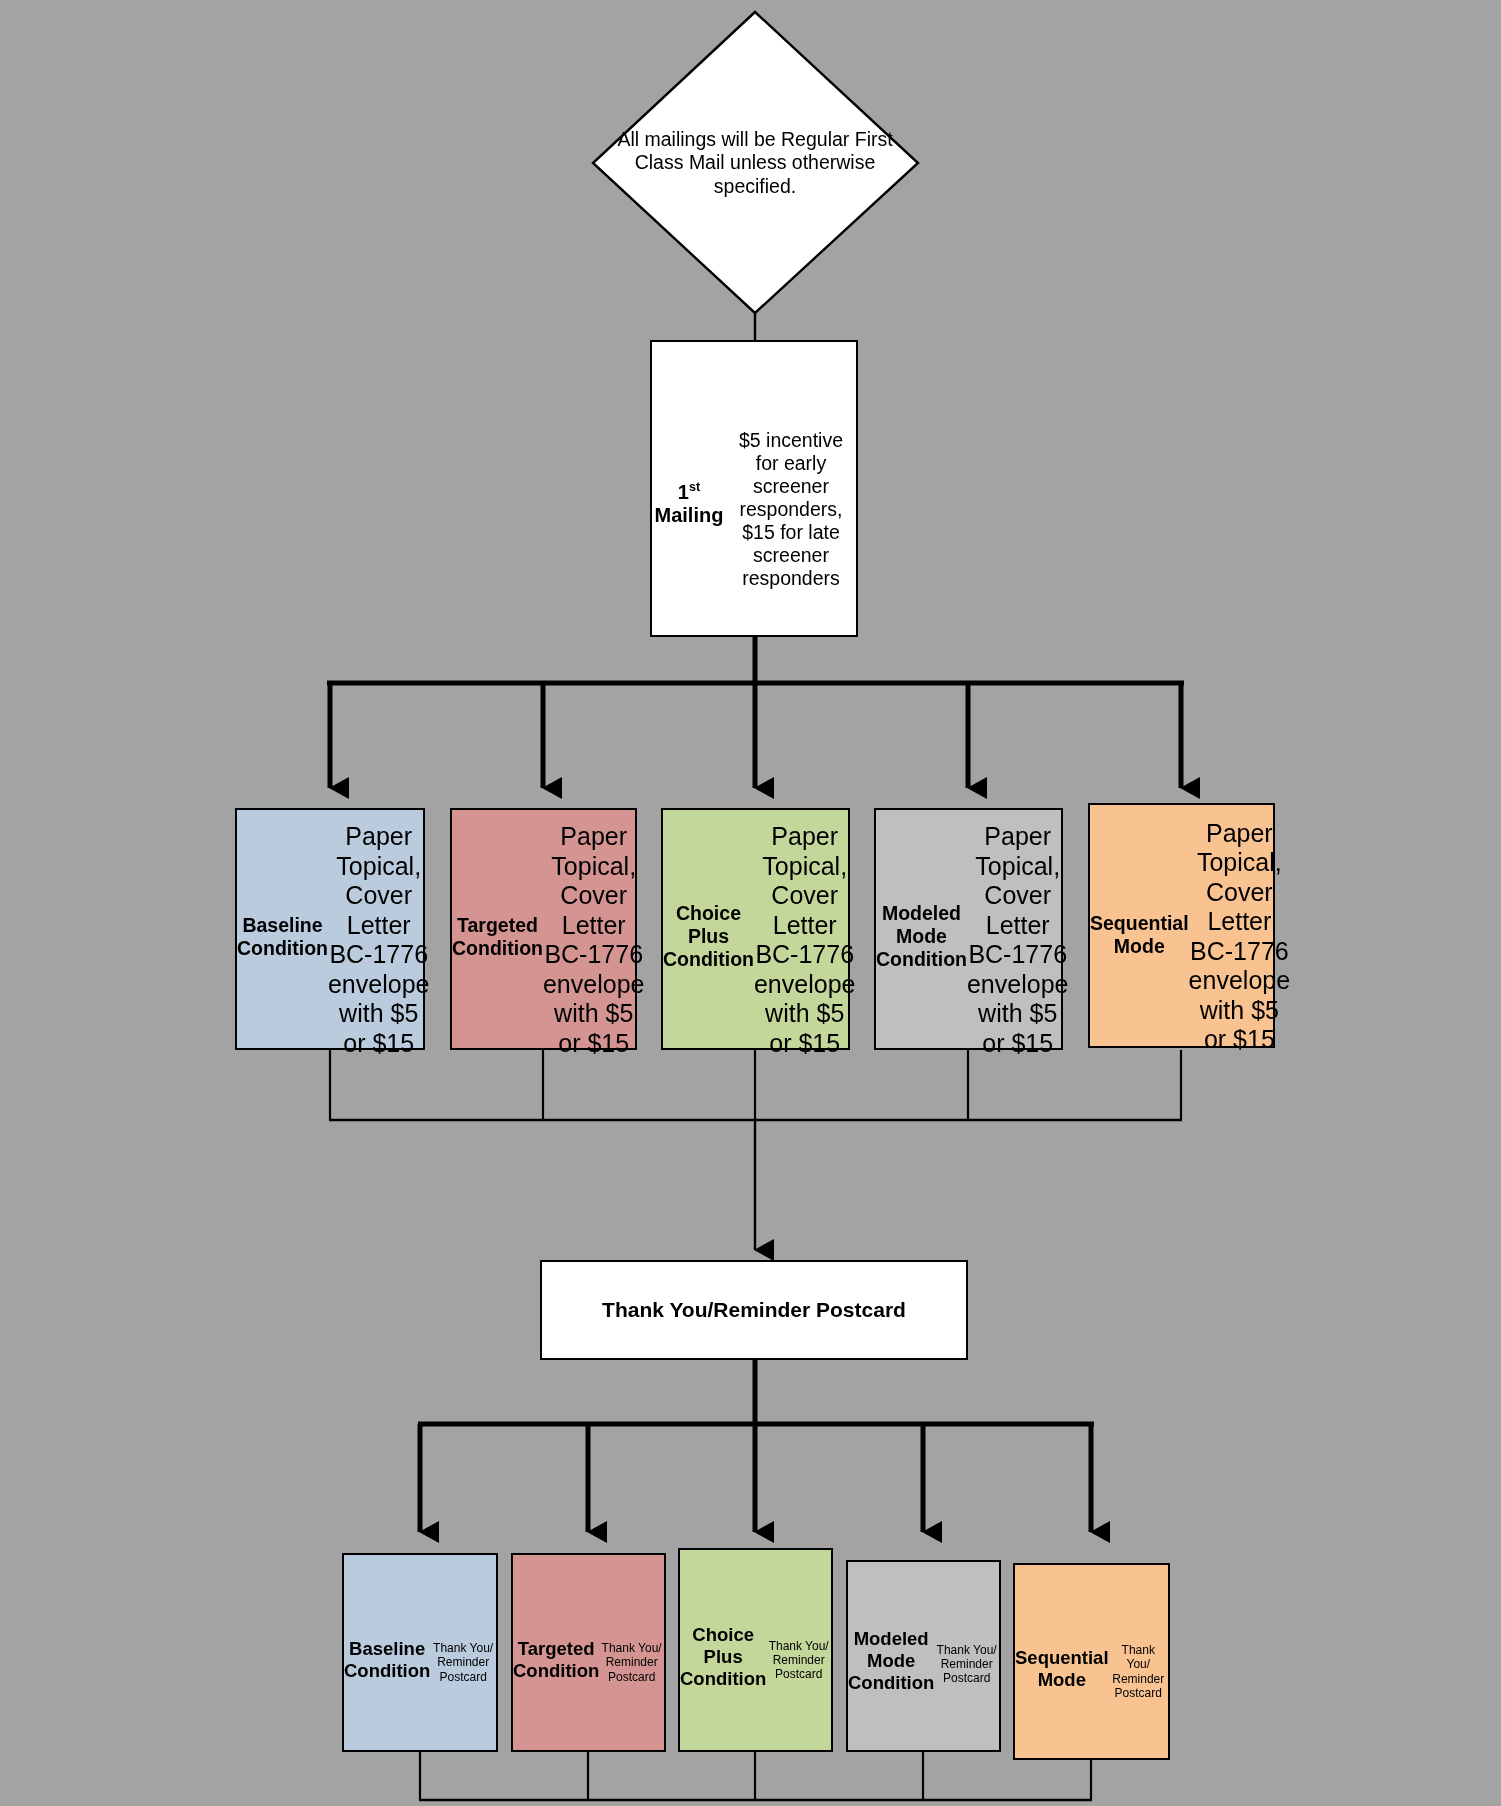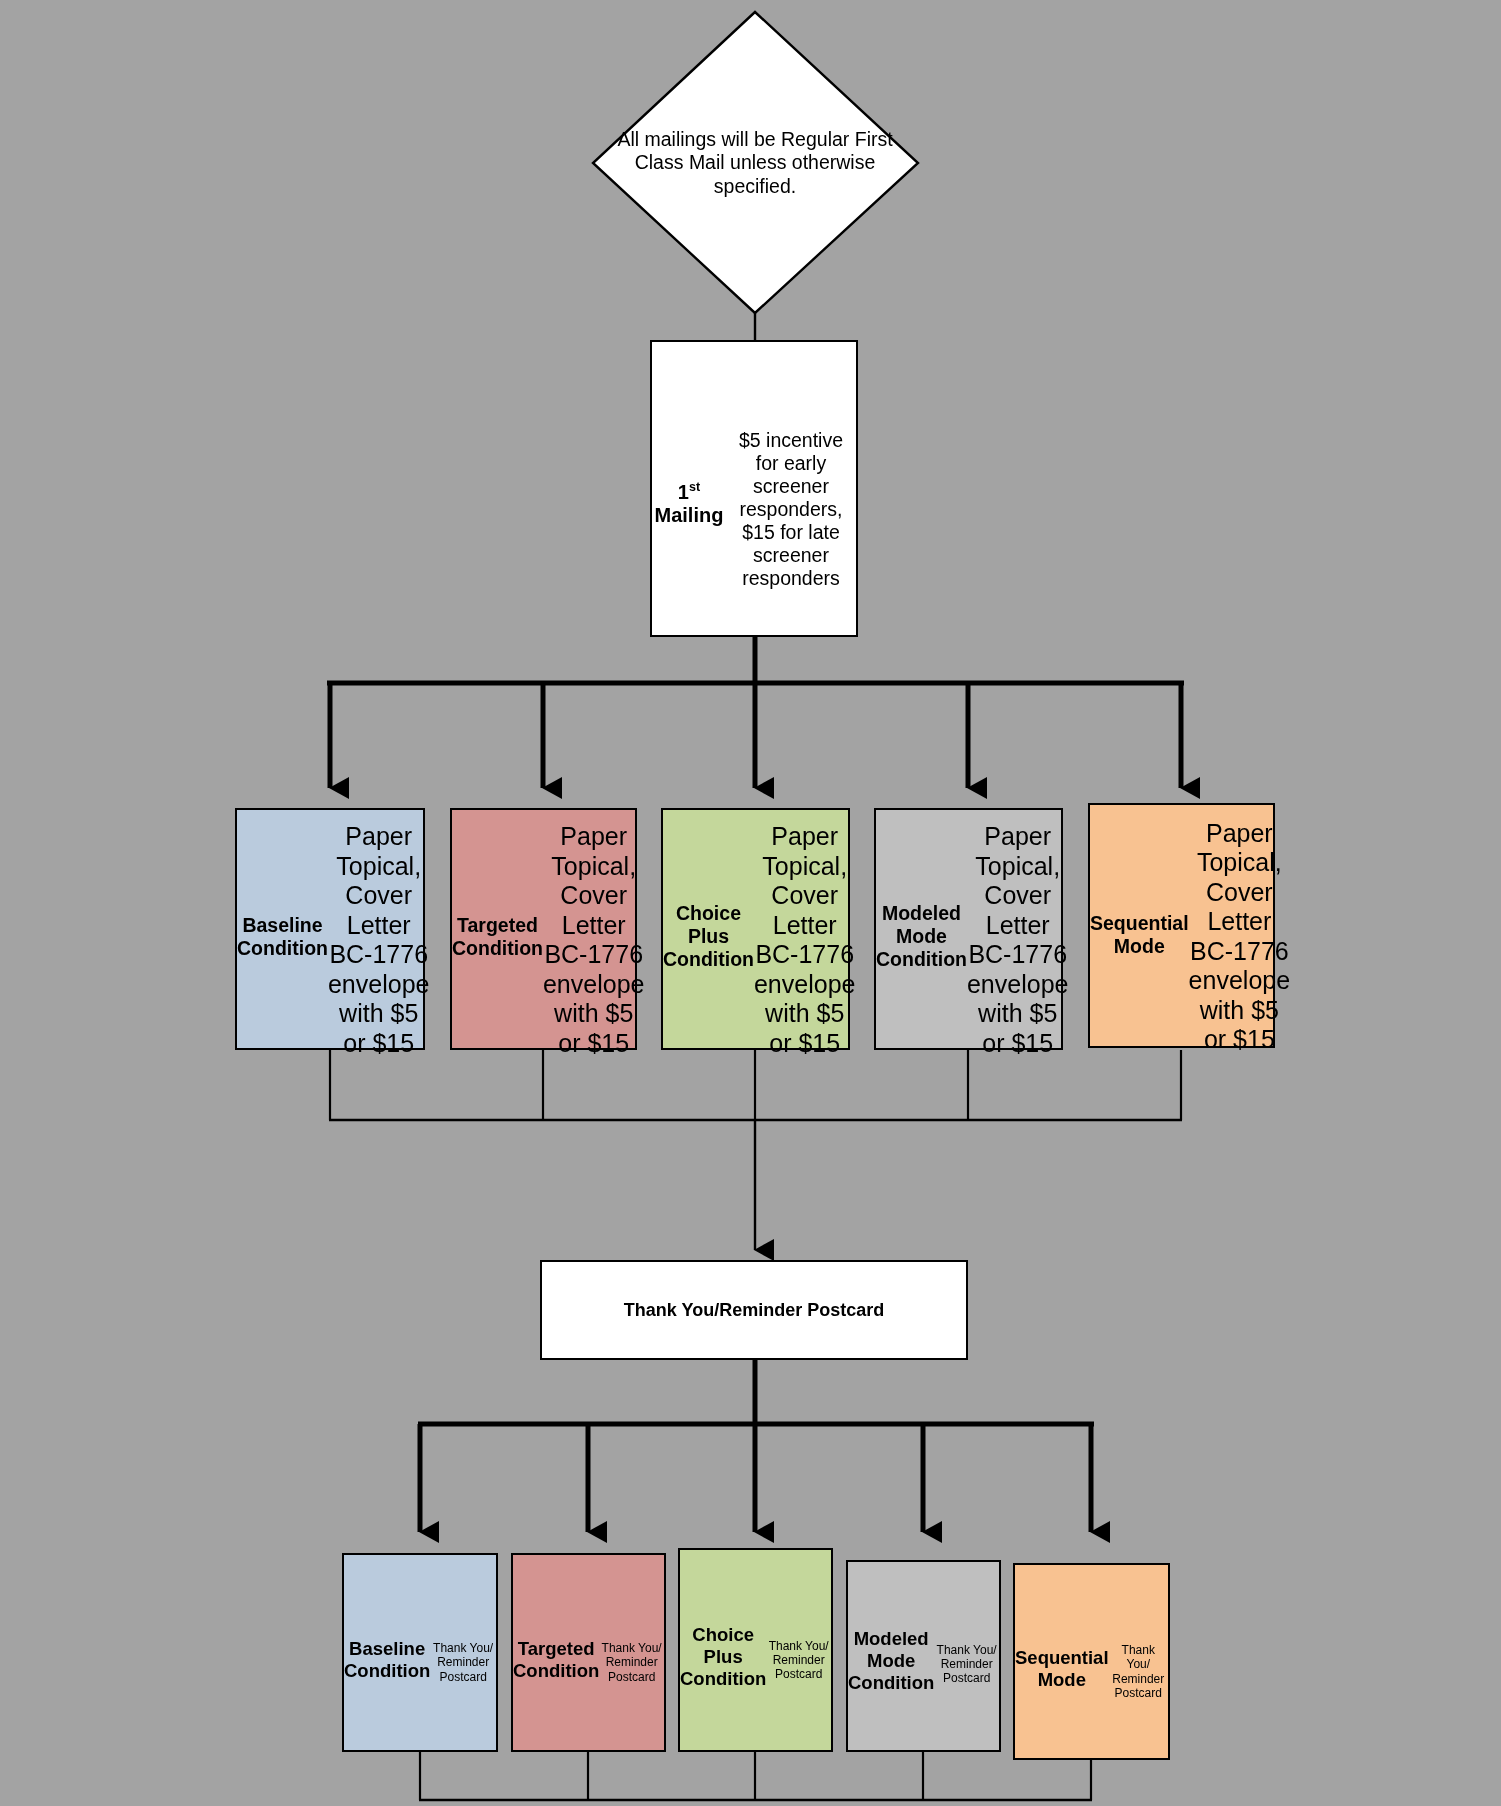--- a/index.html
+++ b/index.html
@@ -11,21 +11,21 @@
         text-align:center;color:#000;}
   .node .title{font-weight:bold;line-height:1.18;}
   .node .body{line-height:1.18;}
   .diamond-wrap{position:absolute;display:flex;align-items:center;justify-content:center;}
   .diamond-text{position:relative;z-index:2;text-align:center;line-height:1.2;font-size:19.5px;color:#000;}
   .mailing-box{background:#fff;}
   .mailing-title{font-weight:bold;font-size:20px;margin-top:30px;}
   .mailing-title sup{font-size:12.5px;vertical-align:super;}
   .mailing-body{font-size:19.5px;margin-top:42px;}
   .ty-box{background:#fff;display:flex;align-items:center;justify-content:center;}
-  .ty-label{font-weight:bold;font-size:18px;}
+  .ty-label{font-weight:bold;font-size:21px;}
   .cond-top .title{font-size:19.5px;margin-top:15px;}
   .cond-top .body{font-size:25px;margin-top:22px;}
   .cond-bot .title{font-size:18.5px;margin-top:14px;}
   .cond-bot .body{font-size:12px;margin-top:20px;}
 </style>
 </head>
 <body>
 
 <div id="stage">
 

